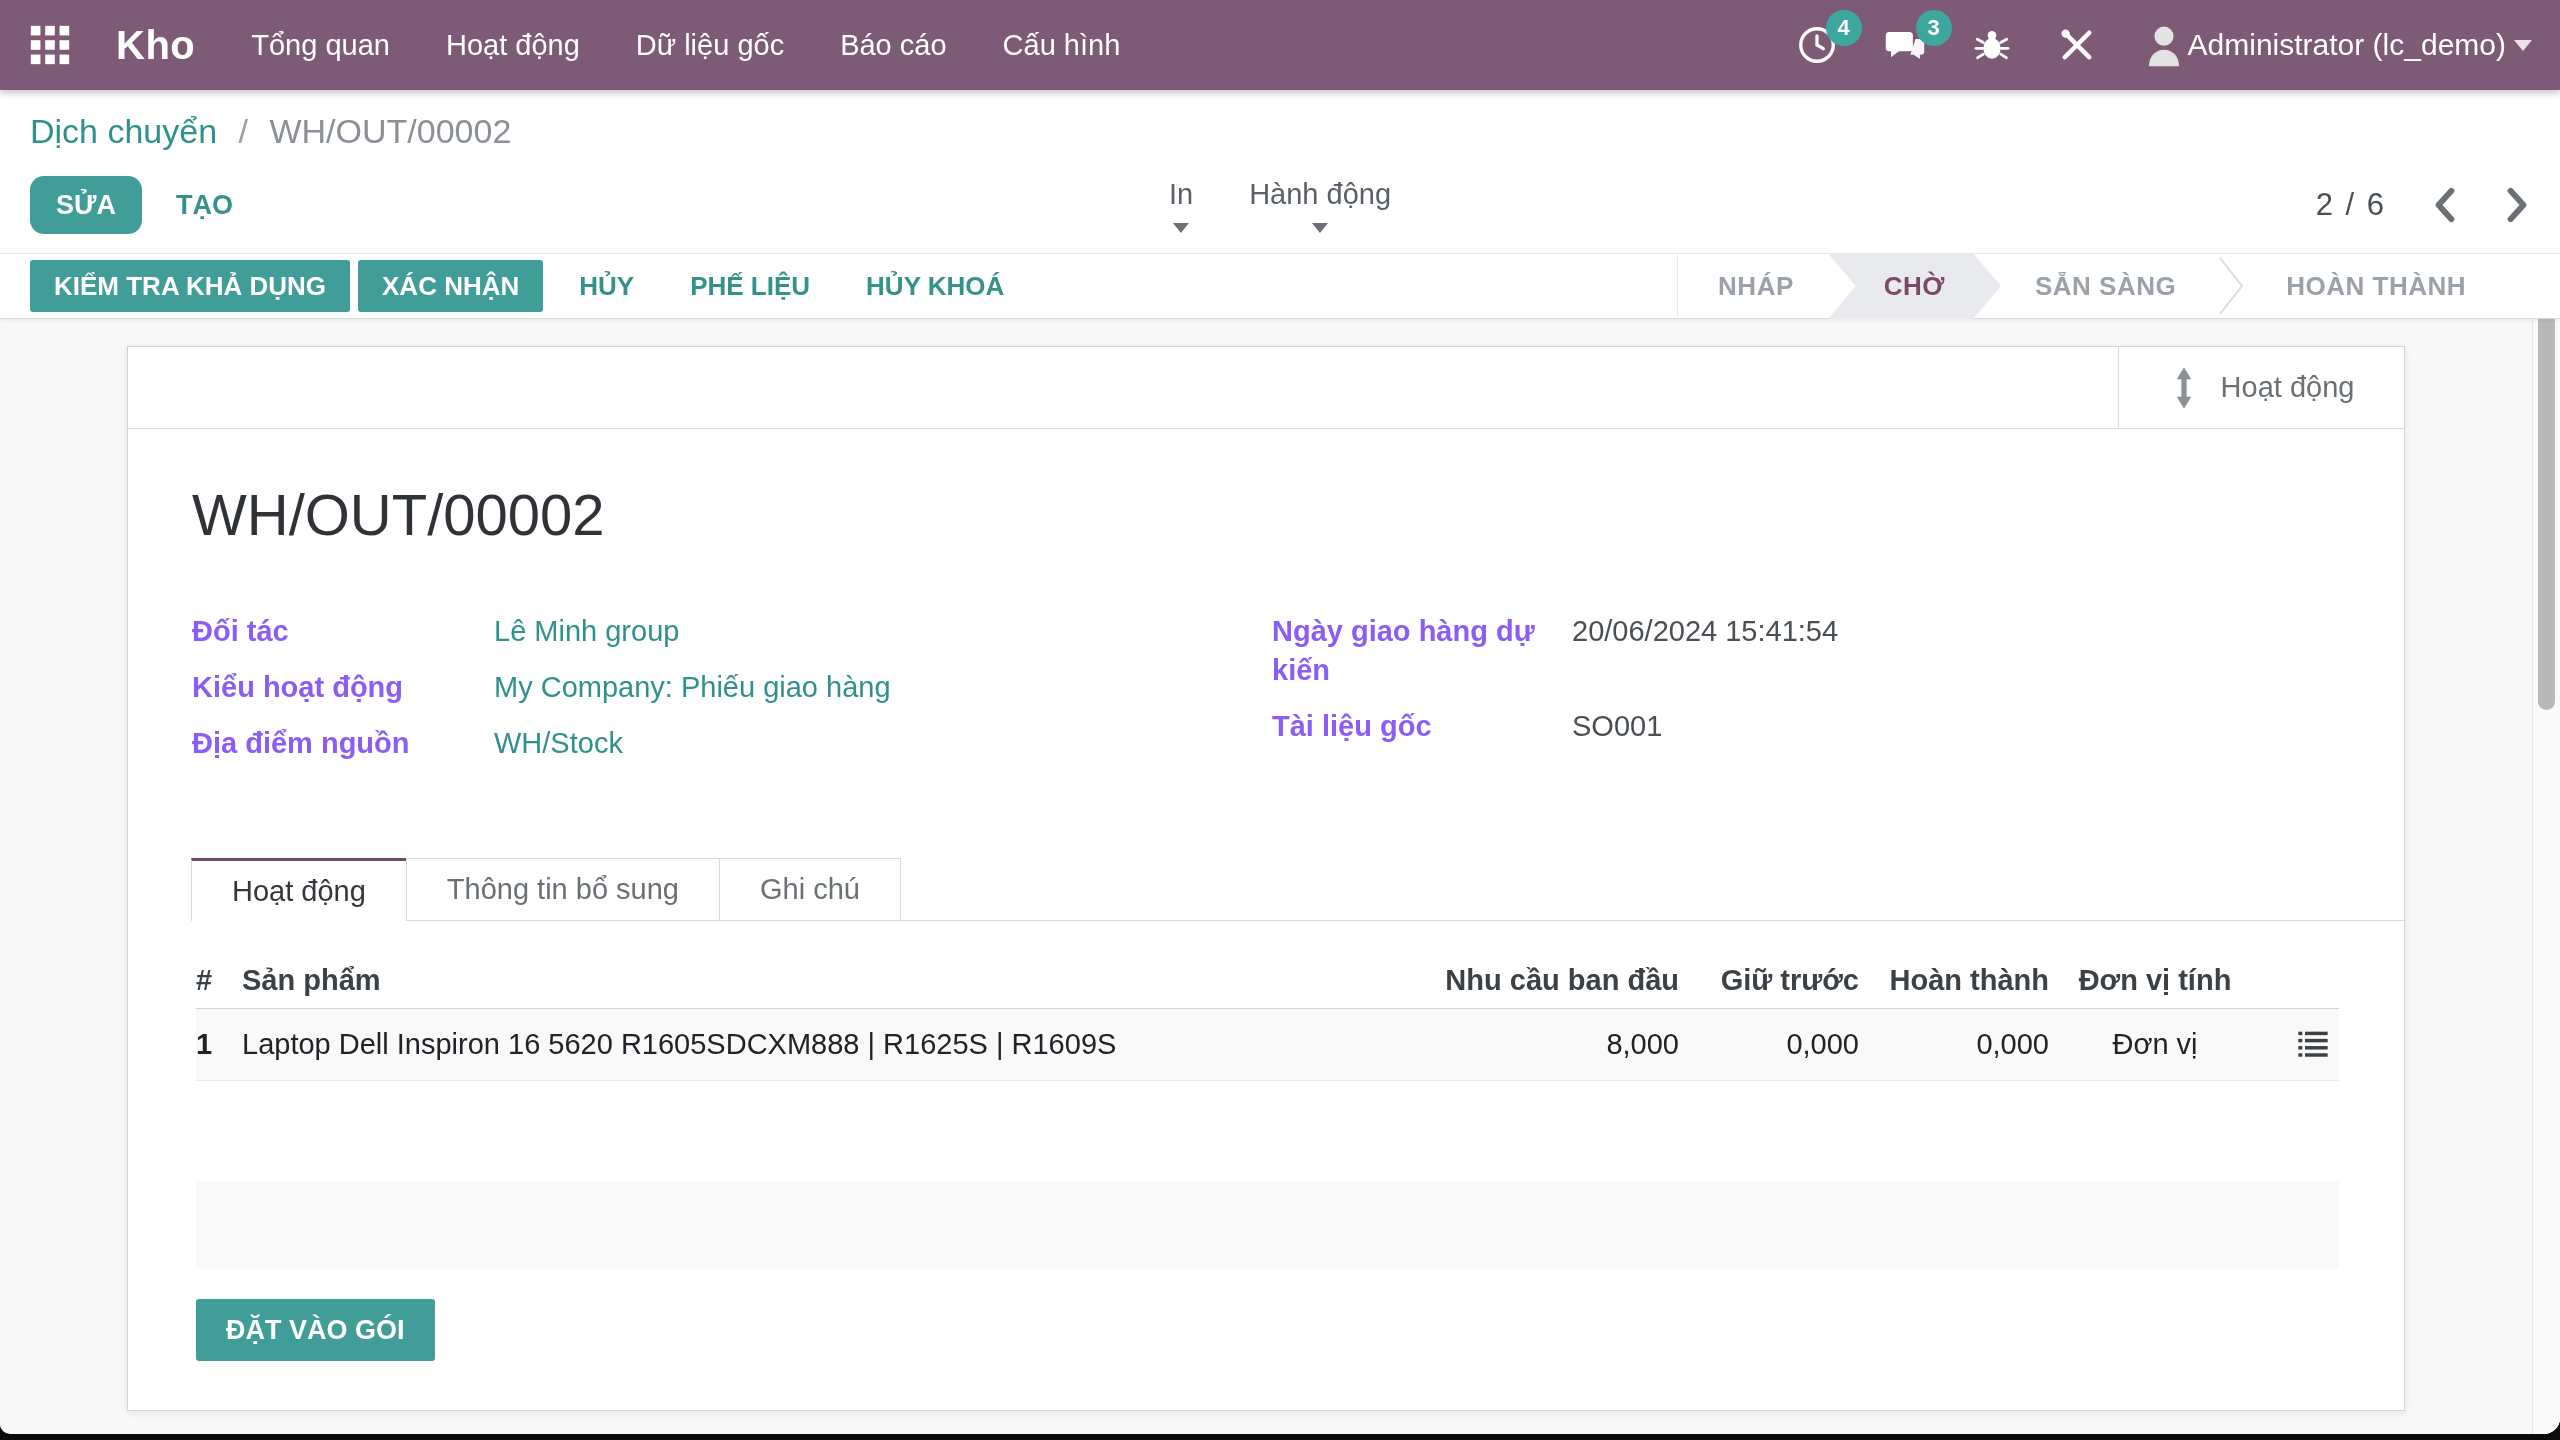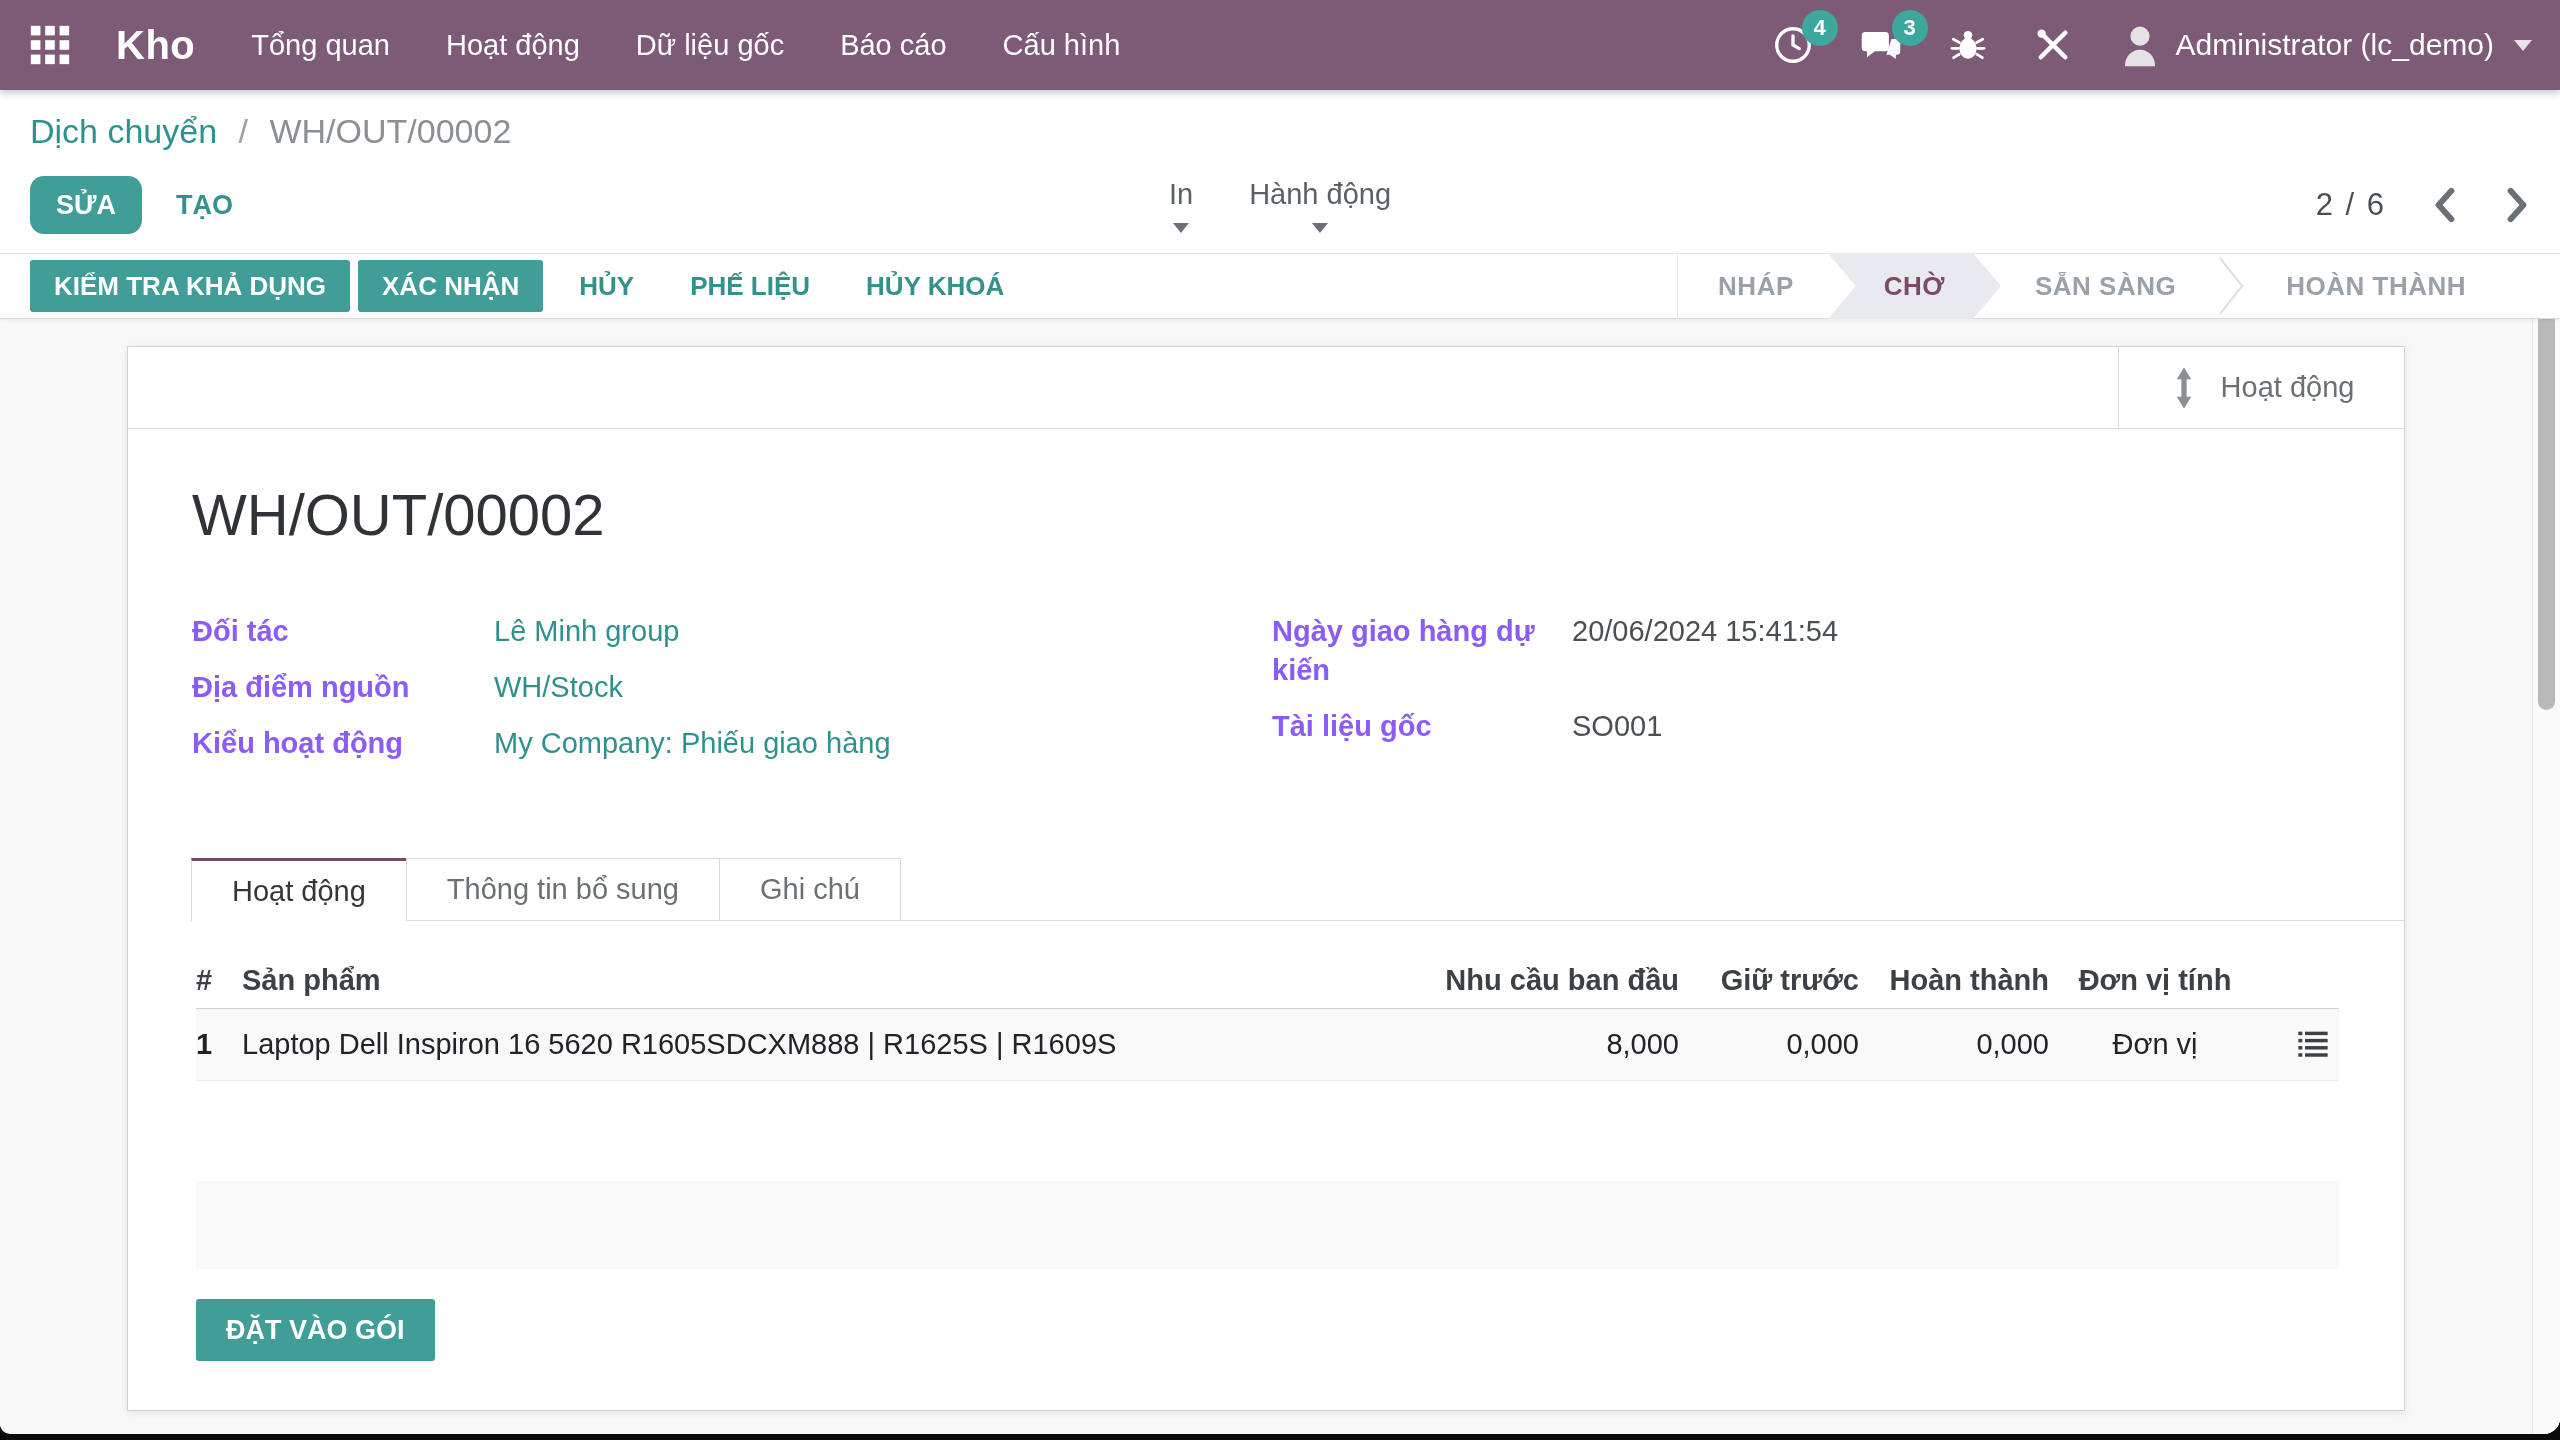--- a/index.html
+++ b/index.html
@@ -12,21 +12,21 @@
             padding:0 28px 0 22px; box-shadow:0 2px 8px rgba(0,0,0,.28); z-index:50; color:#fff; }
   .apps-btn { width:56px; height:56px; display:flex; align-items:center; justify-content:center; cursor:pointer; }
   .brand { font-size:40px; font-weight:bold; margin:0 56px 0 38px; letter-spacing:.5px; }
   .menu { display:flex; gap:56px; font-size:29px; }
   .menu-item { cursor:pointer; white-space:nowrap; }
   .systray { margin-left:auto; display:flex; align-items:center; gap:44px; }
   .tray-icon { position:relative; display:flex; align-items:center; cursor:pointer; }
   .badge { position:absolute; top:-14px; right:-24px; min-width:36px; height:36px; padding:0 6px;
            background:#3da69d; border-radius:18px; font-size:22px; font-weight:bold;
            display:flex; align-items:center; justify-content:center; }
-  .user { display:flex; align-items:center; gap:14px; font-size:30px; cursor:pointer; }
+  .user { display:flex; align-items:center; gap:2px; font-size:30px; cursor:pointer; }
   .caret { width:0; height:0; border-left:9px solid transparent; border-right:9px solid transparent;
            border-top:11px solid #e9e2e8; margin-left:6px; }
 
   
   .control { background:#fff; padding:22px 30px 18px; }
   .breadcrumb { font-size:34px; margin-bottom:24px; }
   .breadcrumb .parent { color:#2f918c; cursor:pointer; }
   .breadcrumb .sep { color:#9aa0a6; margin:0 12px; }
   .breadcrumb .current { color:#8b9097; }
   .cp-row { position:relative; display:flex; align-items:center; height:60px; }
@@ -252,26 +252,26 @@
 
       <div class="sheet-title">WH/OUT/00002</div>
 
       <div class="fields">
         <div class="fcol-left">
           <div class="frow">
             <div class="flabel">Đối tác</div>
             <div class="fvalue link">Lê Minh group</div>
           </div>
           <div class="frow">
+            <div class="flabel">Kiểu hoạt động</div>
+            <div class="fvalue link">My Company: Phiếu giao hàng</div>
+          </div>
+          <div class="frow">
             <div class="flabel">Địa điểm nguồn</div>
             <div class="fvalue link">WH/Stock</div>
-          </div>
-          <div class="frow">
-            <div class="flabel">Kiểu hoạt động</div>
-            <div class="fvalue link">My Company: Phiếu giao hàng</div>
           </div>
         </div>
         <div class="fcol-right">
           <div class="frow">
             <div class="flabel">Ngày giao hàng dự kiến</div>
             <div class="fvalue">20/06/2024 15:41:54</div>
           </div>
           <div class="frow">
             <div class="flabel">Tài liệu gốc</div>
             <div class="fvalue">SO001</div>

